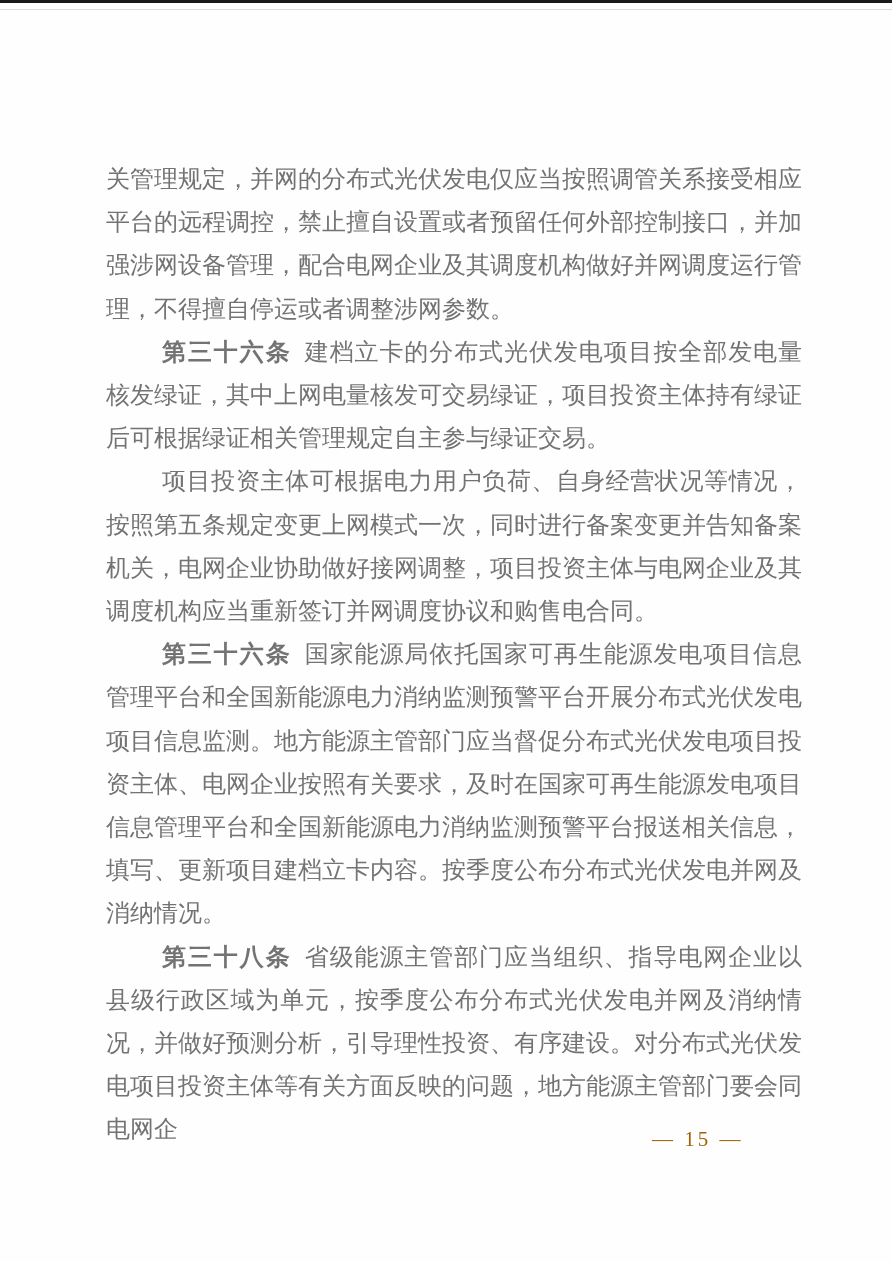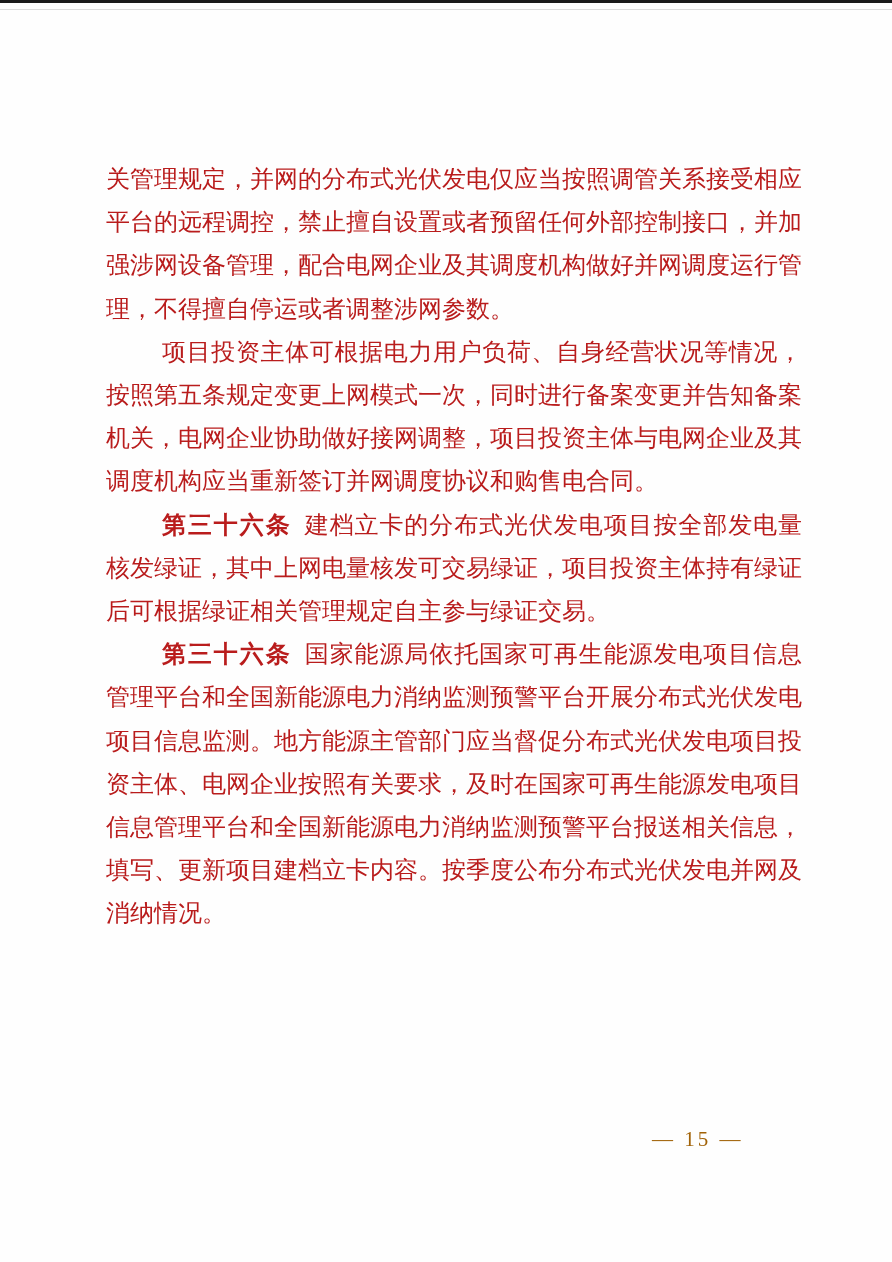--- a/index.html
+++ b/index.html
@@ -25,21 +25,21 @@
     position: absolute;
     top: 9px; left: 0; right: 0;
     height: 1px;
     background: #dcdcdc;
   }
   .content {
     position: absolute;
     top: 158px;
     left: 106px;
     width: 696px;
-    color: #b91c1c;
+    color: #737373;
     font-size: 24px;
     line-height: 43.2px;
     text-align: justify;
     text-justify: inter-ideograph;
   }
   .content p {
     margin: 0;
     padding: 0;
     word-break: break-all;
   }
@@ -64,19 +64,20 @@
 </style>
 </head>
 <body>
 
 <div class="page">
   <div class="scan-top-edge"></div>
   <div class="scan-top-faint-line"></div>
 
   <div class="content" id="paragraphs">
       <p><span>关管理规定，并网的分布式光伏发电仅应当按照调管关系接受相应平台的远程调控，禁止擅自设置或者预留任何外部控制接口，并加强涉网设备管理，配合电网企业及其调度机构做好并网调度运行管理，不得擅自停运或者调整涉网参数。</span></p>
+      <p class="indent"><strong class="lead">第三十六条</strong><span>建档立卡的分布式光伏发电项目按全部发电量核发绿证，其中上网电量核发可交易绿证，项目投资主体持有绿证后可根据绿证相关管理规定自主参与绿证交易。</span></p>
       <p class="indent"><span>项目投资主体可根据电力用户负荷、自身经营状况等情况，按照第五条规定变更上网模式一次，同时进行备案变更并告知备案机关，电网企业协助做好接网调整，项目投资主体与电网企业及其调度机构应当重新签订并网调度协议和购售电合同。</span></p>
-      <p class="indent"><strong class="lead">第三十六条</strong><span>建档立卡的分布式光伏发电项目按全部发电量核发绿证，其中上网电量核发可交易绿证，项目投资主体持有绿证后可根据绿证相关管理规定自主参与绿证交易。</span></p>
       <p class="indent"><strong class="lead">第三十六条</strong><span>国家能源局依托国家可再生能源发电项目信息管理平台和全国新能源电力消纳监测预警平台开展分布式光伏发电项目信息监测。地方能源主管部门应当督促分布式光伏发电项目投资主体、电网企业按照有关要求，及时在国家可再生能源发电项目信息管理平台和全国新能源电力消纳监测预警平台报送相关信息，填写、更新项目建档立卡内容。按季度公布分布式光伏发电并网及消纳情况。</span></p>
+      <p class="indent"><strong class="lead">第三十八条</strong><span>省级能源主管部门应当组织、指导电网企业以县级行政区域为单元，按季度公布分布式光伏发电并网及消纳情况，并做好预测分析，引导理性投资、有序建设。对分布式光伏发电项目投资主体等有关方面反映的问题，地方能源主管部门要会同电网企</span></p>
     </div>
 
   <div class="page-number">— 15 —</div>
 </div>
 
 </body></html>

